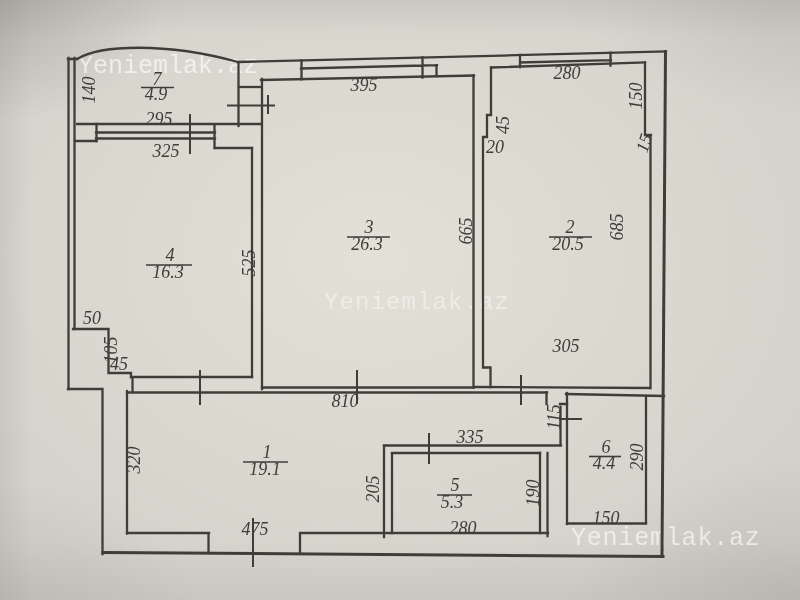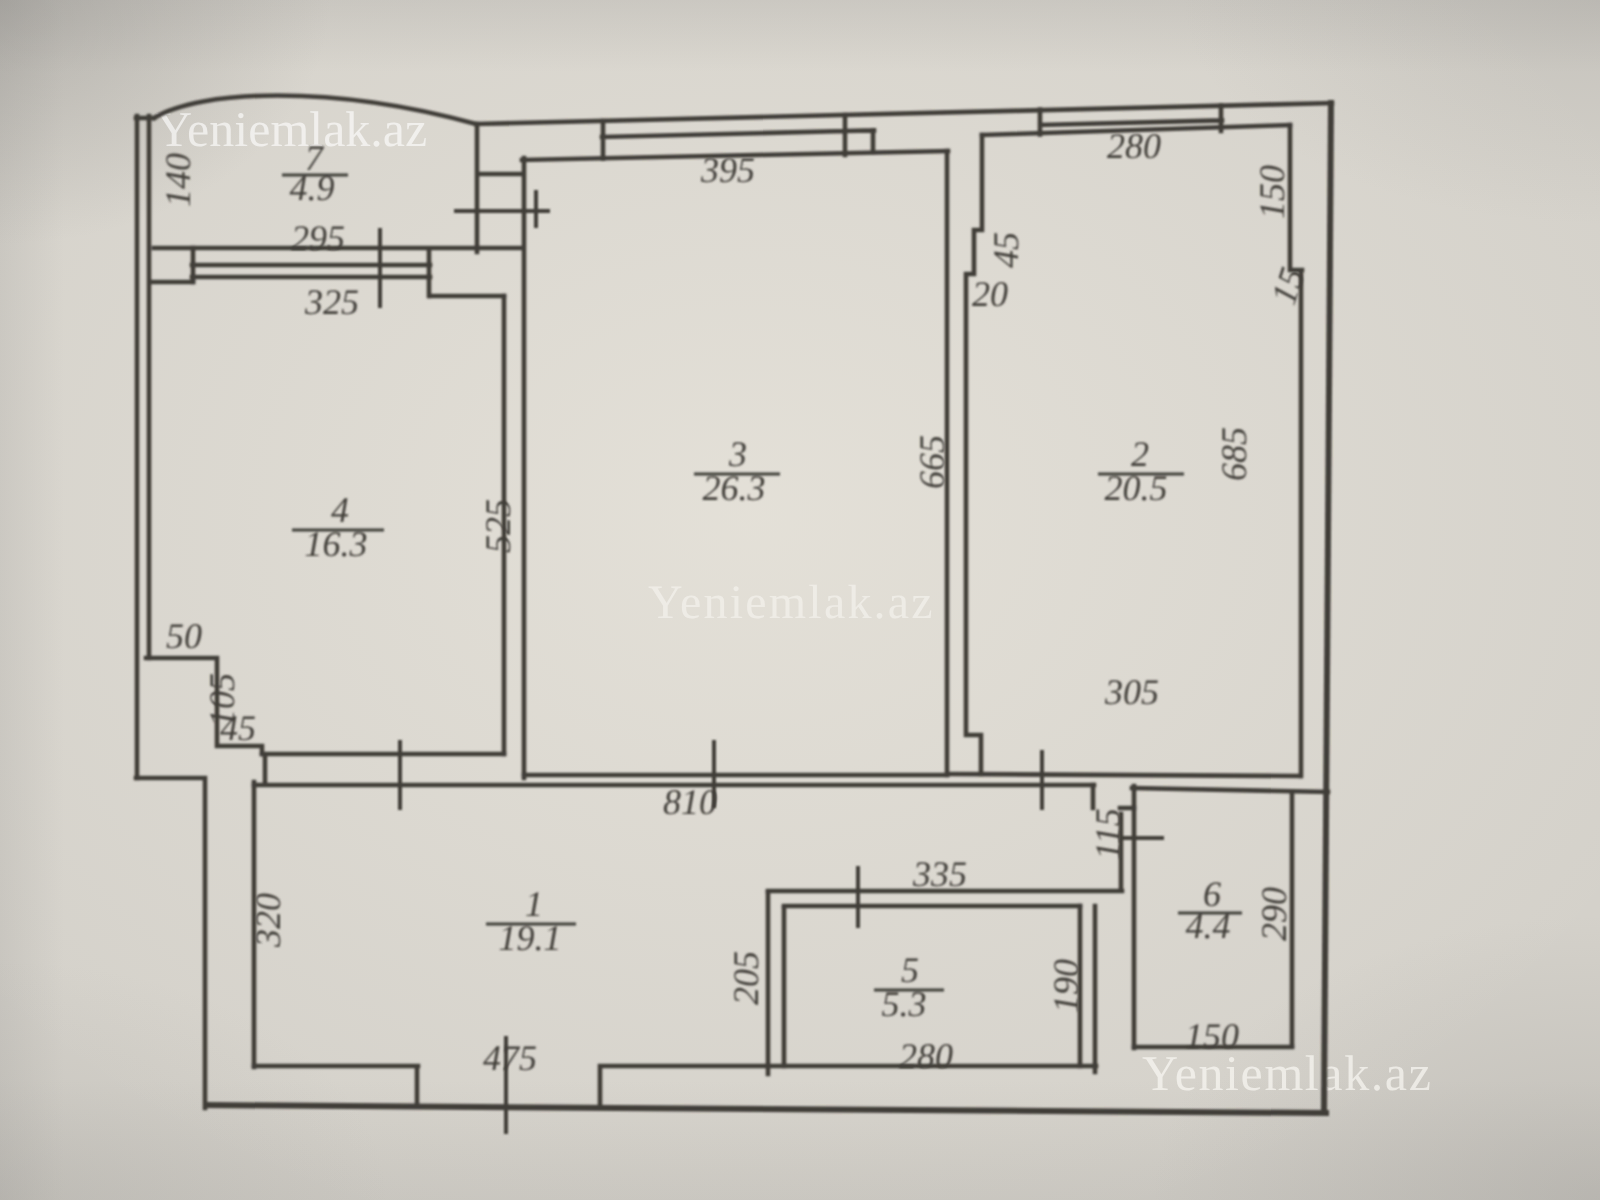--- a/index.html
+++ b/index.html
@@ -11,21 +11,21 @@
       radial-gradient(ellipse 230px 170px at 0% 0%, rgba(118,116,113,0.35), rgba(118,116,113,0.0) 72%),
       radial-gradient(ellipse 280px 150px at 100% 0%, rgba(145,143,139,0.22), rgba(145,143,139,0.0) 75%),
       radial-gradient(ellipse 260px 160px at 0% 100%, rgba(145,143,139,0.20), rgba(145,143,139,0.0) 75%),
       radial-gradient(ellipse 300px 190px at 100% 100%, rgba(135,133,130,0.25), rgba(135,133,130,0.0) 75%),
       linear-gradient(180deg, rgba(152,150,147,0.22) 0%, rgba(152,150,147,0.0) 6%),
       linear-gradient(90deg, rgba(152,150,147,0.20) 0%, rgba(152,150,147,0.0) 4%),
       linear-gradient(0deg, rgba(140,138,134,0.16) 0%, rgba(140,138,134,0.0) 10%),
       radial-gradient(ellipse 500px 380px at 47% 43%, rgba(243,239,229,0.50), rgba(243,239,229,0.0) 100%),
       #d4d1ca;}
   svg{position:absolute;left:0;top:0;}
-  .wm{position:absolute;font-family:Liberation Serif, serif;white-space:nowrap;text-align:center;}
+  .wm{position:absolute;font-family:Liberation Mono, monospace;white-space:nowrap;text-align:center;}
 </style>
 </head>
 <body>
 <div id="paper">
 
 <div class="wm" style="left:78px;top:52px;font-size:25px;color:rgba(255,255,255,0.62);letter-spacing:0px;">Yeniemlak.az</div>
 
 <div class="wm" style="left:324px;top:289px;font-size:24px;color:rgba(250,248,244,0.55);letter-spacing:1.1px;">Yeniemlak.az</div>
 
 <div class="wm" style="left:571px;top:524px;font-size:25px;color:rgba(252,250,246,0.66);letter-spacing:0.8px;">Yeniemlak.az</div>

